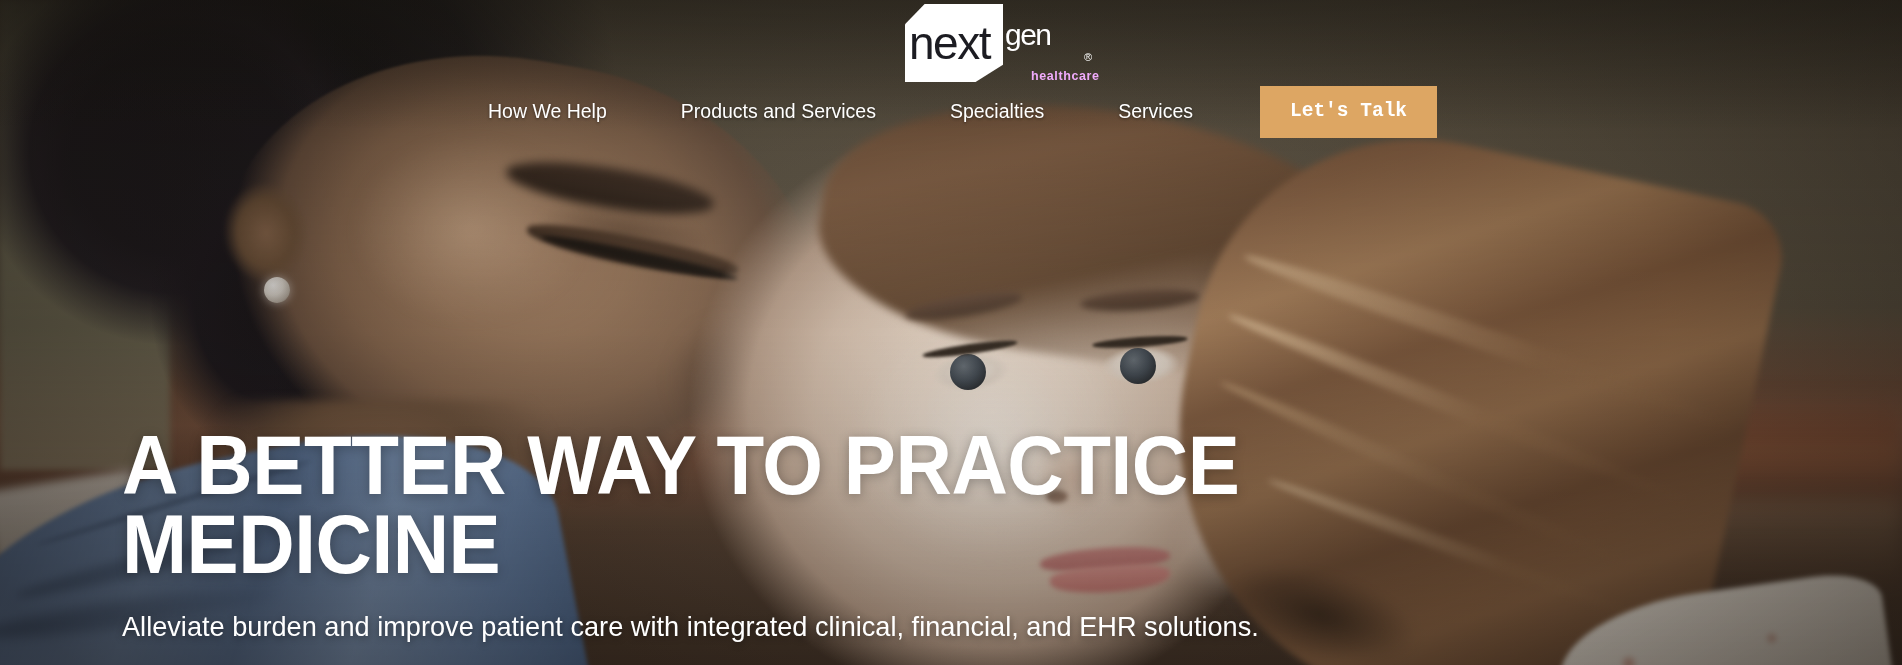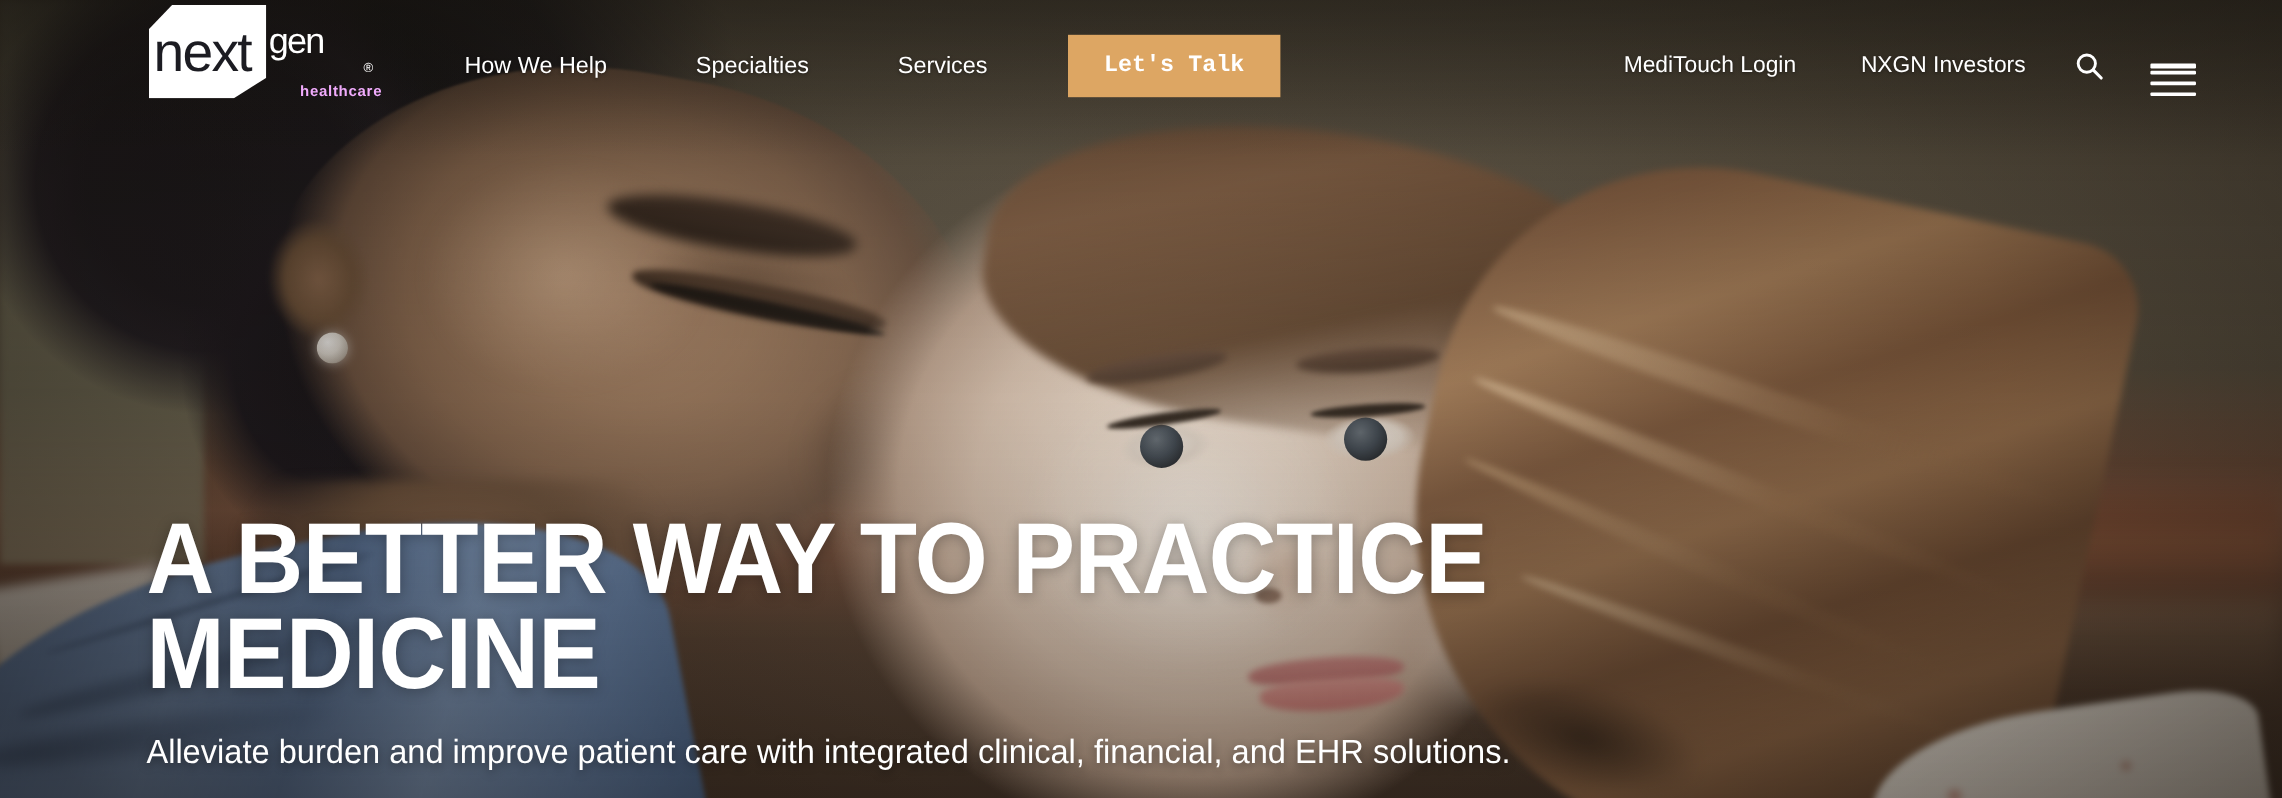--- a/index.html
+++ b/index.html
@@ -384,24 +384,25 @@
     background:radial-gradient(ellipse 1100px 620px at 52% 48%,
       rgba(255,236,210,.10) 0%, rgba(60,48,34,.18) 62%, rgba(28,22,16,.48) 100%);
   }
   .topscrim {
     position:absolute; left:0; right:0; top:0; height:130px;
     background:linear-gradient(180deg, rgba(20,18,14,.42), rgba(20,18,14,0));
   }
 
   
   .header {
-    position:absolute; left:0; right:5px; top:0;
+    position:absolute; left:0; right:16px; top:0;
     height:110px;
-    display:flex; 
+    display:flex; align-items:center;
     z-index:20;
+    flex-direction:column;
   }
 
   .logo {
     position:relative;
     margin-left:124px;
     width:200px; height:86px;
     display:block;
     flex:0 0 auto;
   }
   .logo-shape {
@@ -590,44 +591,26 @@
     <a class="logo" href="#">
       <span class="logo-shape"></span>
       <span class="logo-next">next</span>
       <span class="logo-gen">gen</span>
       <span class="logo-reg">®</span>
       <span class="logo-tag">healthcare</span>
     </a>
 
     <nav class="nav">
       <a class="nav-link" href="#">How We Help</a>
+      <a class="nav-link" href="#">Products and Services</a>
       <a class="nav-link" href="#">Specialties</a>
       <a class="nav-link" href="#">Services</a>
       <button class="cta">Let's Talk</button>
     </nav>
 
-    <div class="nav-right">
-      <a class="nav-link small" href="#">MediTouch Login</a>
-      <a class="nav-link small" href="#">NXGN Investors</a>
-
-      <button class="icon-btn">
-        <svg width="26" height="26" viewBox="0 0 26 26">
-          <circle cx="11" cy="11" r="7.2" fill="none" stroke="#ffffff" stroke-width="2.4"></circle>
-          <line x1="16.3" y1="16.3" x2="23" y2="23" stroke="#ffffff" stroke-width="2.6" stroke-linecap="round"></line>
-        </svg>
-      </button>
-
-      <button class="icon-btn burger">
-        <span>
-          <span style="display:block;width:38px;height:3.5px;background:#fff;margin:5.5px 0;"></span>
-          <span style="display:block;width:38px;height:3.5px;background:#fff;margin:5.5px 0;"></span>
-          <span style="display:block;width:38px;height:3.5px;background:#fff;margin:5.5px 0;"></span>
-        </span>
-      </button>
-    </div>
   </div>
 
   <div class="hero-copy">
     <h1 class="headline">
       <span class="l1">A Better Way to Practice</span>
       <span class="l2">Medicine</span>
     </h1>
     <p class="subhead">Alleviate burden and improve patient care with integrated clinical, financial, and EHR solutions.</p>
   </div>
 

